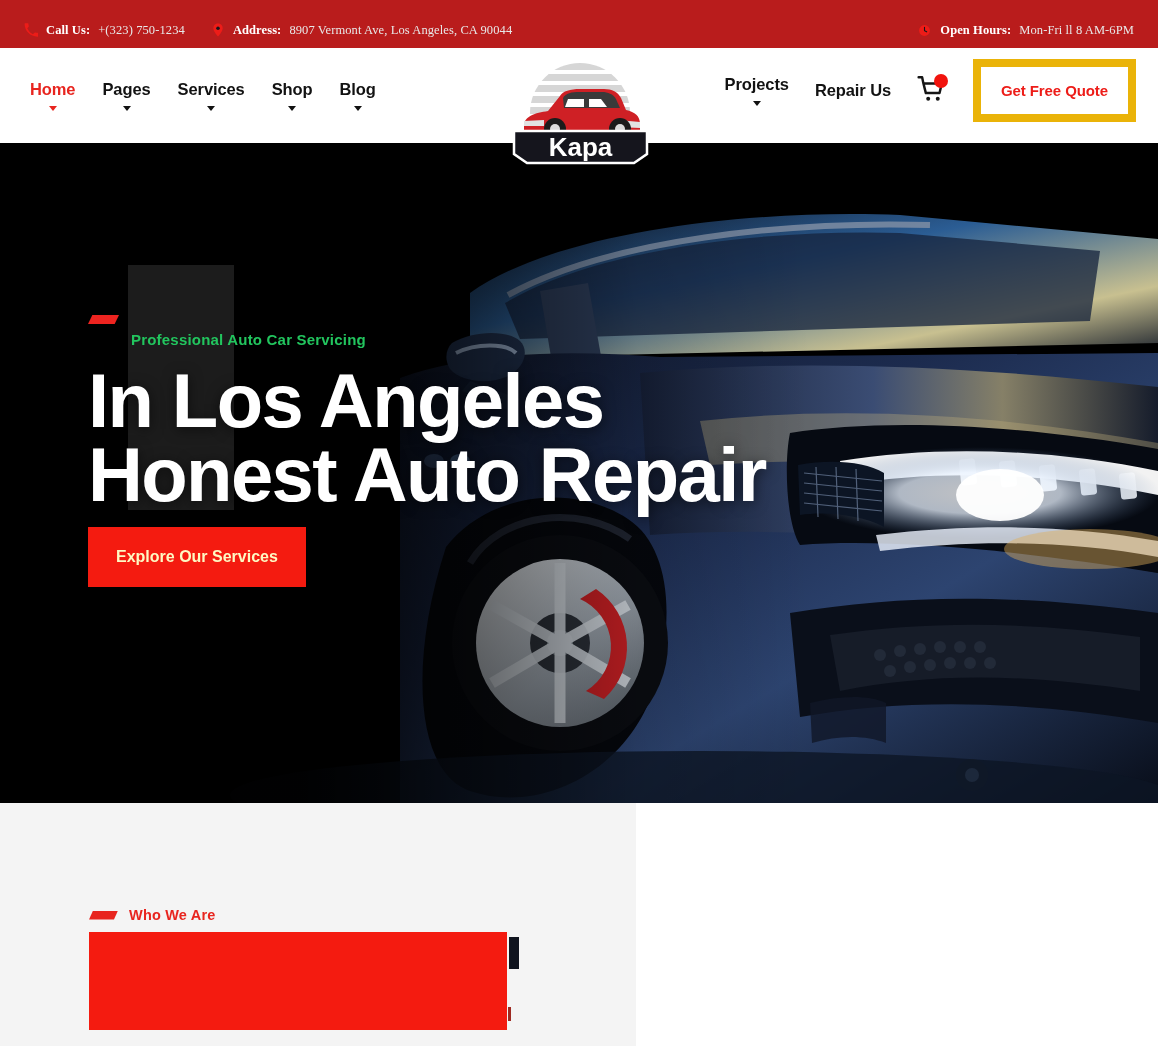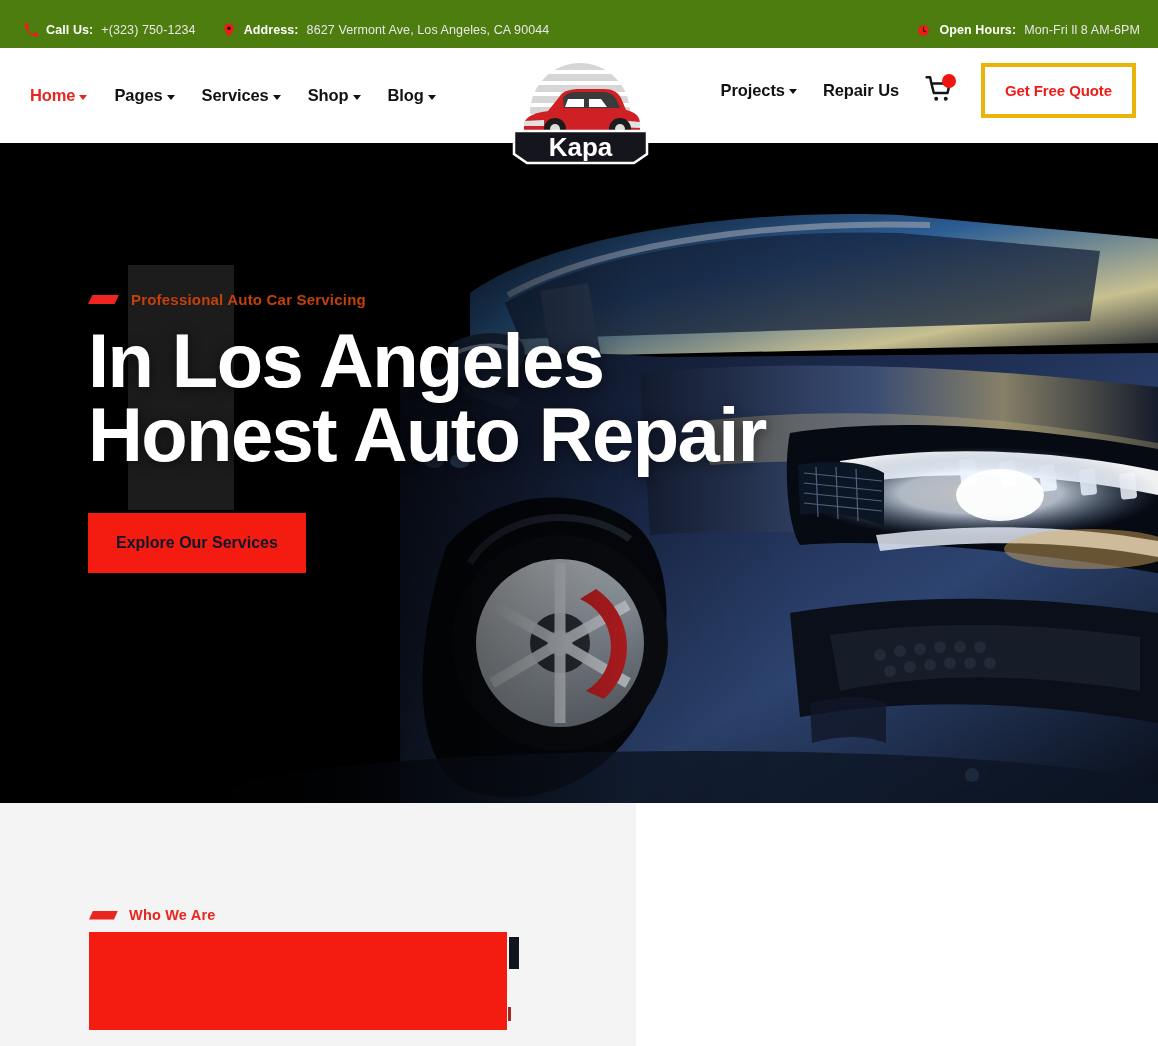--- a/index.html
+++ b/index.html
@@ -8,50 +8,50 @@
   body {
     font-family:"Liberation Sans", sans-serif;
     background:#ffffff;
     -webkit-font-smoothing:antialiased;
   }
   .page { position:relative; width:1158px; height:1046px; overflow:hidden; }
 
   
   .topbar {
     position:absolute; left:0; top:0; width:1158px; height:60px;
-    background:#4d7c0f; display:flex; align-items:center;
+    background:#b91c1c; display:flex; align-items:center;font-family:Liberation Serif, serif;
   }
   .topbar-left { display:flex; align-items:center; margin-left:24px; gap:26px; }
-  .topbar-right { position:absolute; right:18px; display:flex; align-items:flex-end; }
+  .topbar-right { position:absolute; right:24px; display:flex; align-items:flex-end; }
   .tb-item { display:flex; align-items:center; gap:8px; white-space:nowrap; }
   .tb-ico { width:14px; height:14px; flex:0 0 14px; display:block; }
   .tb-label { color:#ffffff; font-size:12.5px; font-weight:bold; letter-spacing:.1px; }
   .tb-value { color:#e8e8e8; font-size:12.5px; font-weight:400; letter-spacing:.1px; }
 
   
   .navbar {
     position:absolute; left:0; top:48px; width:1158px; height:95px;
     background:#ffffff; z-index:20;
   }
   .nav-left { position:absolute; left:30px; top:0; height:95px; display:flex; align-items:center; gap:27px; }
   .nav-right { position:absolute; right:22px; top:0; height:84px; display:flex; align-items:center; gap:26px; }
   .nav-link {
     font-size:16.5px; font-weight:bold; color:#121212; letter-spacing:-.1px;
-    display:flex; align-items:center; gap:4px; cursor:pointer; white-space:nowrap;
+    display:flex; align-items:center; gap:4px; cursor:pointer; white-space:nowrap;flex-direction:column;
   }
   .nav-link.active { color:#e8251f; }
   .caret { width:0; height:0; border-left:4.5px solid transparent; border-right:4.5px solid transparent;
            border-top:5px solid currentColor; display:inline-block; margin-top:3px; }
 
   .cart-wrap { position:relative; width:30px; height:30px; cursor:pointer; }
   .cart-badge { position:absolute; right:-1px; top:-1px; width:14px; height:14px; border-radius:50%;
                 background:#f1130d; }
 
   .quote-btn {
-    border:4px solid #eab308; background:#ffffff; color:#ed1c18;
+    border:8px solid #eab308; background:#ffffff; color:#ed1c18;
     font-size:15px; font-weight:bold; padding:16px 20px; cursor:pointer;
     letter-spacing:-.1px; white-space:nowrap; line-height:1;
   }
 
   
   .logo {
     position:absolute; left:508px; top:58px; width:145px; height:108px; z-index:30; cursor:pointer;
   }
   .logo svg { display:block; }
 
@@ -64,32 +64,32 @@
   .hero-tint { position:absolute; inset:0;
     background:linear-gradient(90deg, rgba(0,0,0,.96) 0%, rgba(0,0,0,.93) 26%, rgba(0,0,0,.55) 40%, rgba(0,0,0,.12) 55%, rgba(0,0,0,0) 70%); }
   .hero-shade {
     position:absolute; left:128px; top:122px; width:106px; height:245px;
     background:rgba(255,255,255,.11);
   }
   .hero-content { position:absolute; left:88px; top:0; width:800px; z-index:5; }
   .eyebrow { display:flex; align-items:center; gap:12px; margin-top:148px; }
   .eyebrow-mark { width:31px; height:9px; background:#ee2420;
     clip-path:polygon(14% 0, 100% 0, 86% 100%, 0% 100%); }
-  .eyebrow-text { color:#c2410c; font-size:15px; font-weight:bold; letter-spacing:.2px; }
+  .eyebrow-text { color:#22c55e; font-size:15px; font-weight:bold; letter-spacing:.2px;margin-top:40px; }
   .hero-title {
     color:#ffffff; font-size:76px; font-weight:bold; line-height:.97; letter-spacing:-1.6px;
     margin-top:16px; text-shadow:0 2px 14px rgba(0,0,0,.55);
   }
   .hero-title .line { display:block; }
   .hero-sub {
     color:#f1f1f1; font-size:16.5px; line-height:1.85; margin-top:28px; max-width:690px;
     font-weight:400; text-shadow:0 1px 7px rgba(0,0,0,.8);
   }
   .hero-cta {
-    display:inline-block; margin-top:42px; background:#f41b10; color:#0f172a;
+    display:inline-block; margin-top:16px; background:#f41b10; color:#fef9c3;
     font-size:16px; font-weight:bold; padding:22px 28px; border:none; cursor:pointer; line-height:1;
   }
 
   
   .lower { position:absolute; left:0; top:803px; width:1158px; height:221px; background:#ffffff; }
   .lower-left { position:absolute; left:0; top:0; width:636px; height:243px; background:#f4f4f4; }
   .lower-right { position:absolute; left:636px; top:0; width:522px; height:243px; background:#ffffff; }
 
   .who-eyebrow { position:absolute; left:89px; top:104px; display:flex; align-items:center; gap:11px; }
   .who-mark { width:29px; height:9px; background:#e8251f;
@@ -122,21 +122,21 @@
       </div>
 
       <div class="tb-item">
         <span class="tb-ico">
           <svg viewBox="0 0 24 24" width="14" height="14">
               <path fill="#ed1c18" d="M12 1C7.6 1 4 4.6 4 9c0 6 8 14 8 14s8-8 8-14c0-4.4-3.6-8-8-8z"></path>
               <circle cx="12" cy="9" r="3" fill="#17161a"></circle>
             </svg>
         </span>
         <span class="tb-label">Address:</span>
-        <span class="tb-value">8627 Vermont Ave, Los Angeles, CA 90044</span>
+        <span class="tb-value">8907 Vermont Ave, Los Angeles, CA 90044</span>
       </div>
 
     </div>
 
     <div class="topbar-right">
       <div class="tb-item">
         <span class="tb-ico">
           <svg viewBox="0 0 24 24" width="13" height="13">
               <circle cx="12" cy="12" r="10" fill="#ed1c18"></circle>
               <path d="M12 6v6.5l4 2" stroke="#17161a" stroke-width="2" fill="none" stroke-linecap="round"></path>

